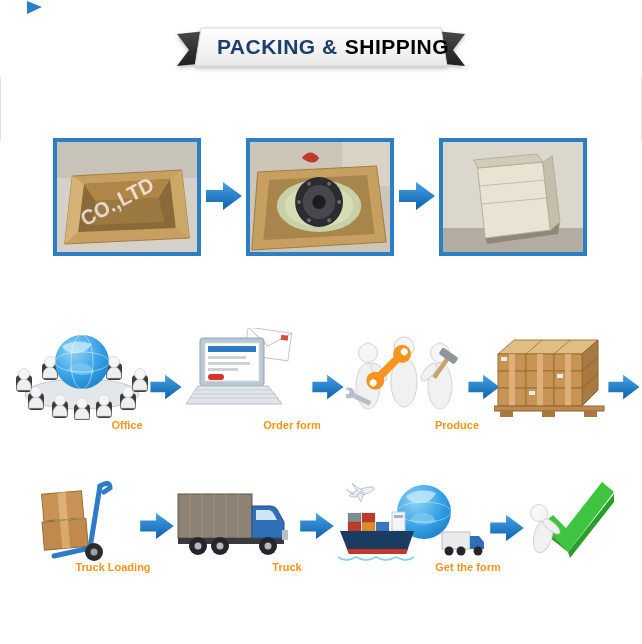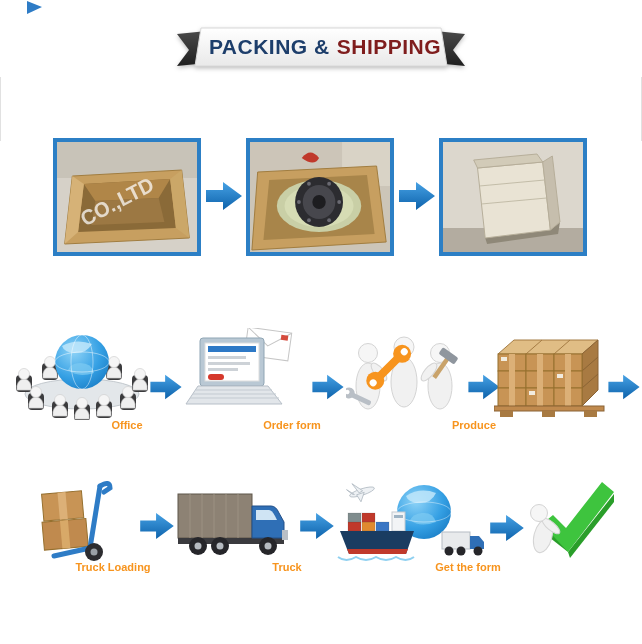--- a/index.html
+++ b/index.html
@@ -3,25 +3,25 @@
 <meta charset="utf-8">
 <style>
   *{margin:0;padding:0;box-sizing:border-box}
   html,body{background:#ffffff}
   .page{position:relative;width:642px;height:644px;background:#ffffff;overflow:hidden;
         font-family:"Liberation Sans",sans-serif}
   .abs{position:absolute}
   
   .banner{position:absolute;left:175px;top:26px;width:292px;height:44px}
   .banner svg{filter:drop-shadow(0 2px 2px rgba(0,0,0,.25))}
-  .banner-text{position:absolute;left:4px;top:0;width:100%;height:42px;display:flex;
+  .banner-text{position:absolute;left:12px;top:0;width:100%;height:42px;display:flex;
                align-items:center;justify-content:center;font-size:21px;font-weight:bold;
                letter-spacing:.5px;white-space:nowrap}
   .banner-text .navy{color:#1d3e6b}
-  .banner-text .blue{color:#7f1d1d;margin-left:7px}
+  .banner-text .blue{color:#000000;margin-left:7px}
   
   .photo{border:4px solid #2c7fc5;background:#d8d4cc;overflow:hidden}
   .photo svg{display:block;width:100%;height:100%}
   
   .step-label{position:absolute;width:130px;text-align:center;font-size:11px;
               font-weight:bold;color:#f7941e}
   .edge-line{position:absolute;width:1px;height:64px;background:#d9d9d9;opacity:.8}
 </style>
 </head>
 <body>
@@ -287,21 +287,21 @@
     <rect x="48" y="83" width="13" height="6" fill="#a87a42"></rect>
     <rect x="90" y="83" width="13" height="6" fill="#a87a42"></rect>
   </svg>
 
   <svg class="abs" style="left:608px;top:374px" width="32" height="26" viewBox="0 0 36 30">
     <polygon points="0,9 17,9 17,1 36,15 17,29 17,21 0,21" fill="url(#agrad)"></polygon>
   </svg>
 
   <div class="step-label" style="left:62px;top:419px">Office</div>
   <div class="step-label" style="left:227px;top:419px">Order form</div>
-  <div class="step-label" style="left:409px;top:419px">Produce</div>
+  <div class="step-label" style="left:392px;top:419px">Produce</div>
 
   <svg class="abs" style="left:28px;top:476px" width="92" height="88" viewBox="0 0 92 88" aria-label="hand-truck-boxes-icon">
     <g transform="rotate(-5 40 45)">
       <rect x="16" y="16" width="40" height="27" fill="#c89455" stroke="#96702f"></rect>
       <rect x="32" y="16" width="8" height="27" fill="#dcb077"></rect>
       <rect x="14" y="44" width="44" height="28" fill="#c08a4e" stroke="#96702f"></rect>
       <rect x="32" y="44" width="8" height="28" fill="#d8a968"></rect>
     </g>
     <path d="M72,10 q10,-6 10,2 l-6,4" fill="none" stroke="#2e7cc6" stroke-width="5" stroke-linecap="round"></path>
     <line x1="72" y1="10" x2="62" y2="72" stroke="#2e7cc6" stroke-width="5"></line>

